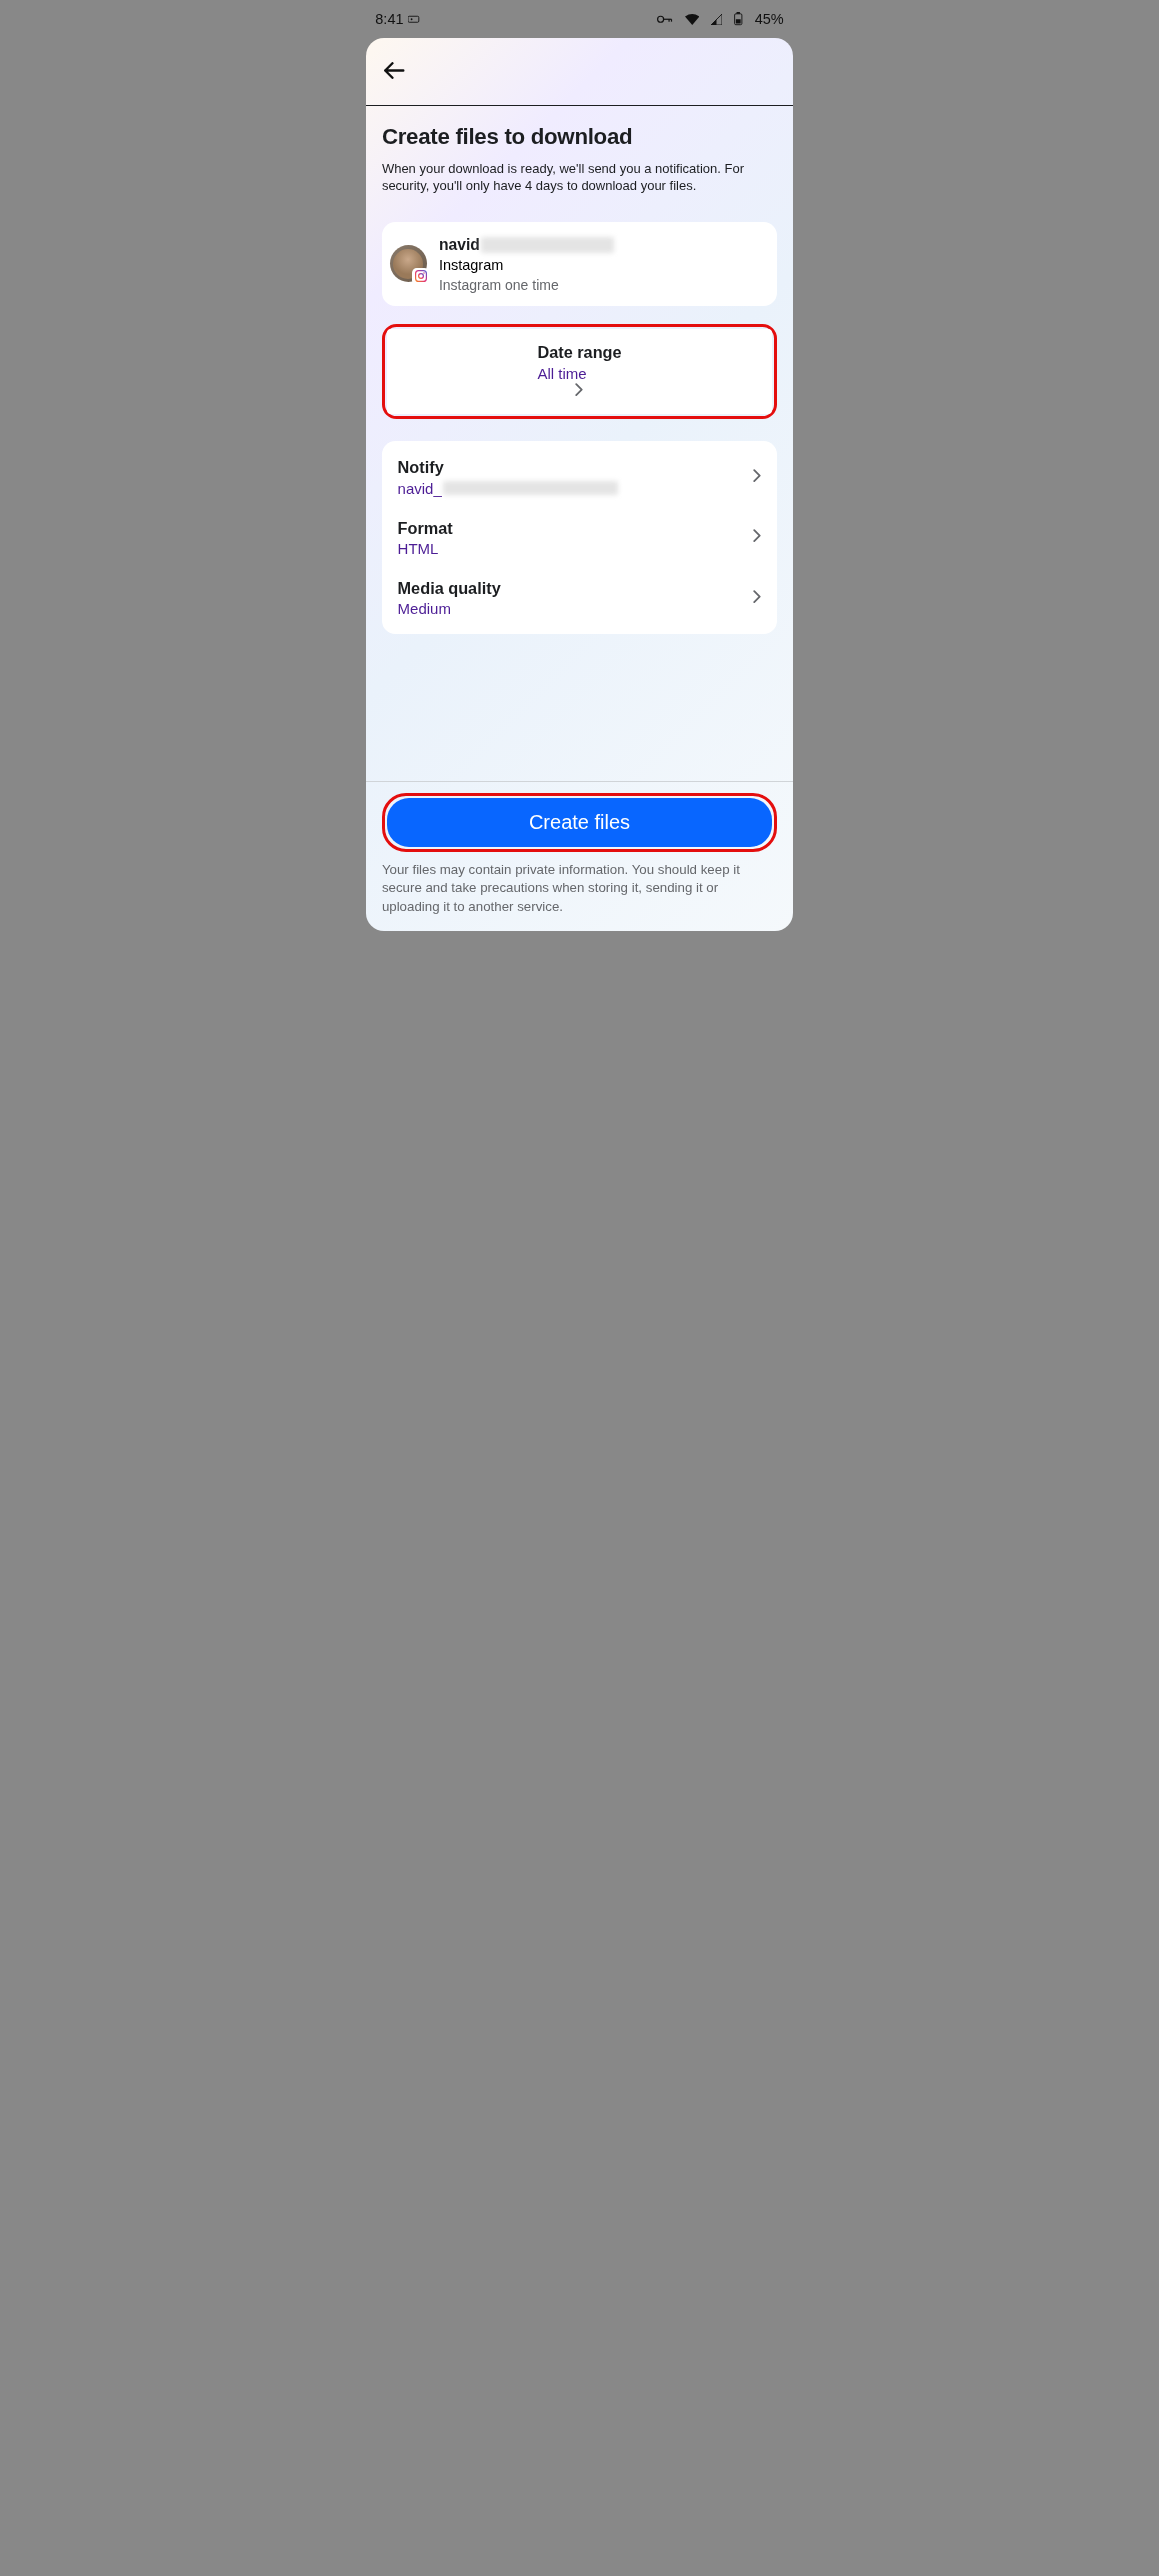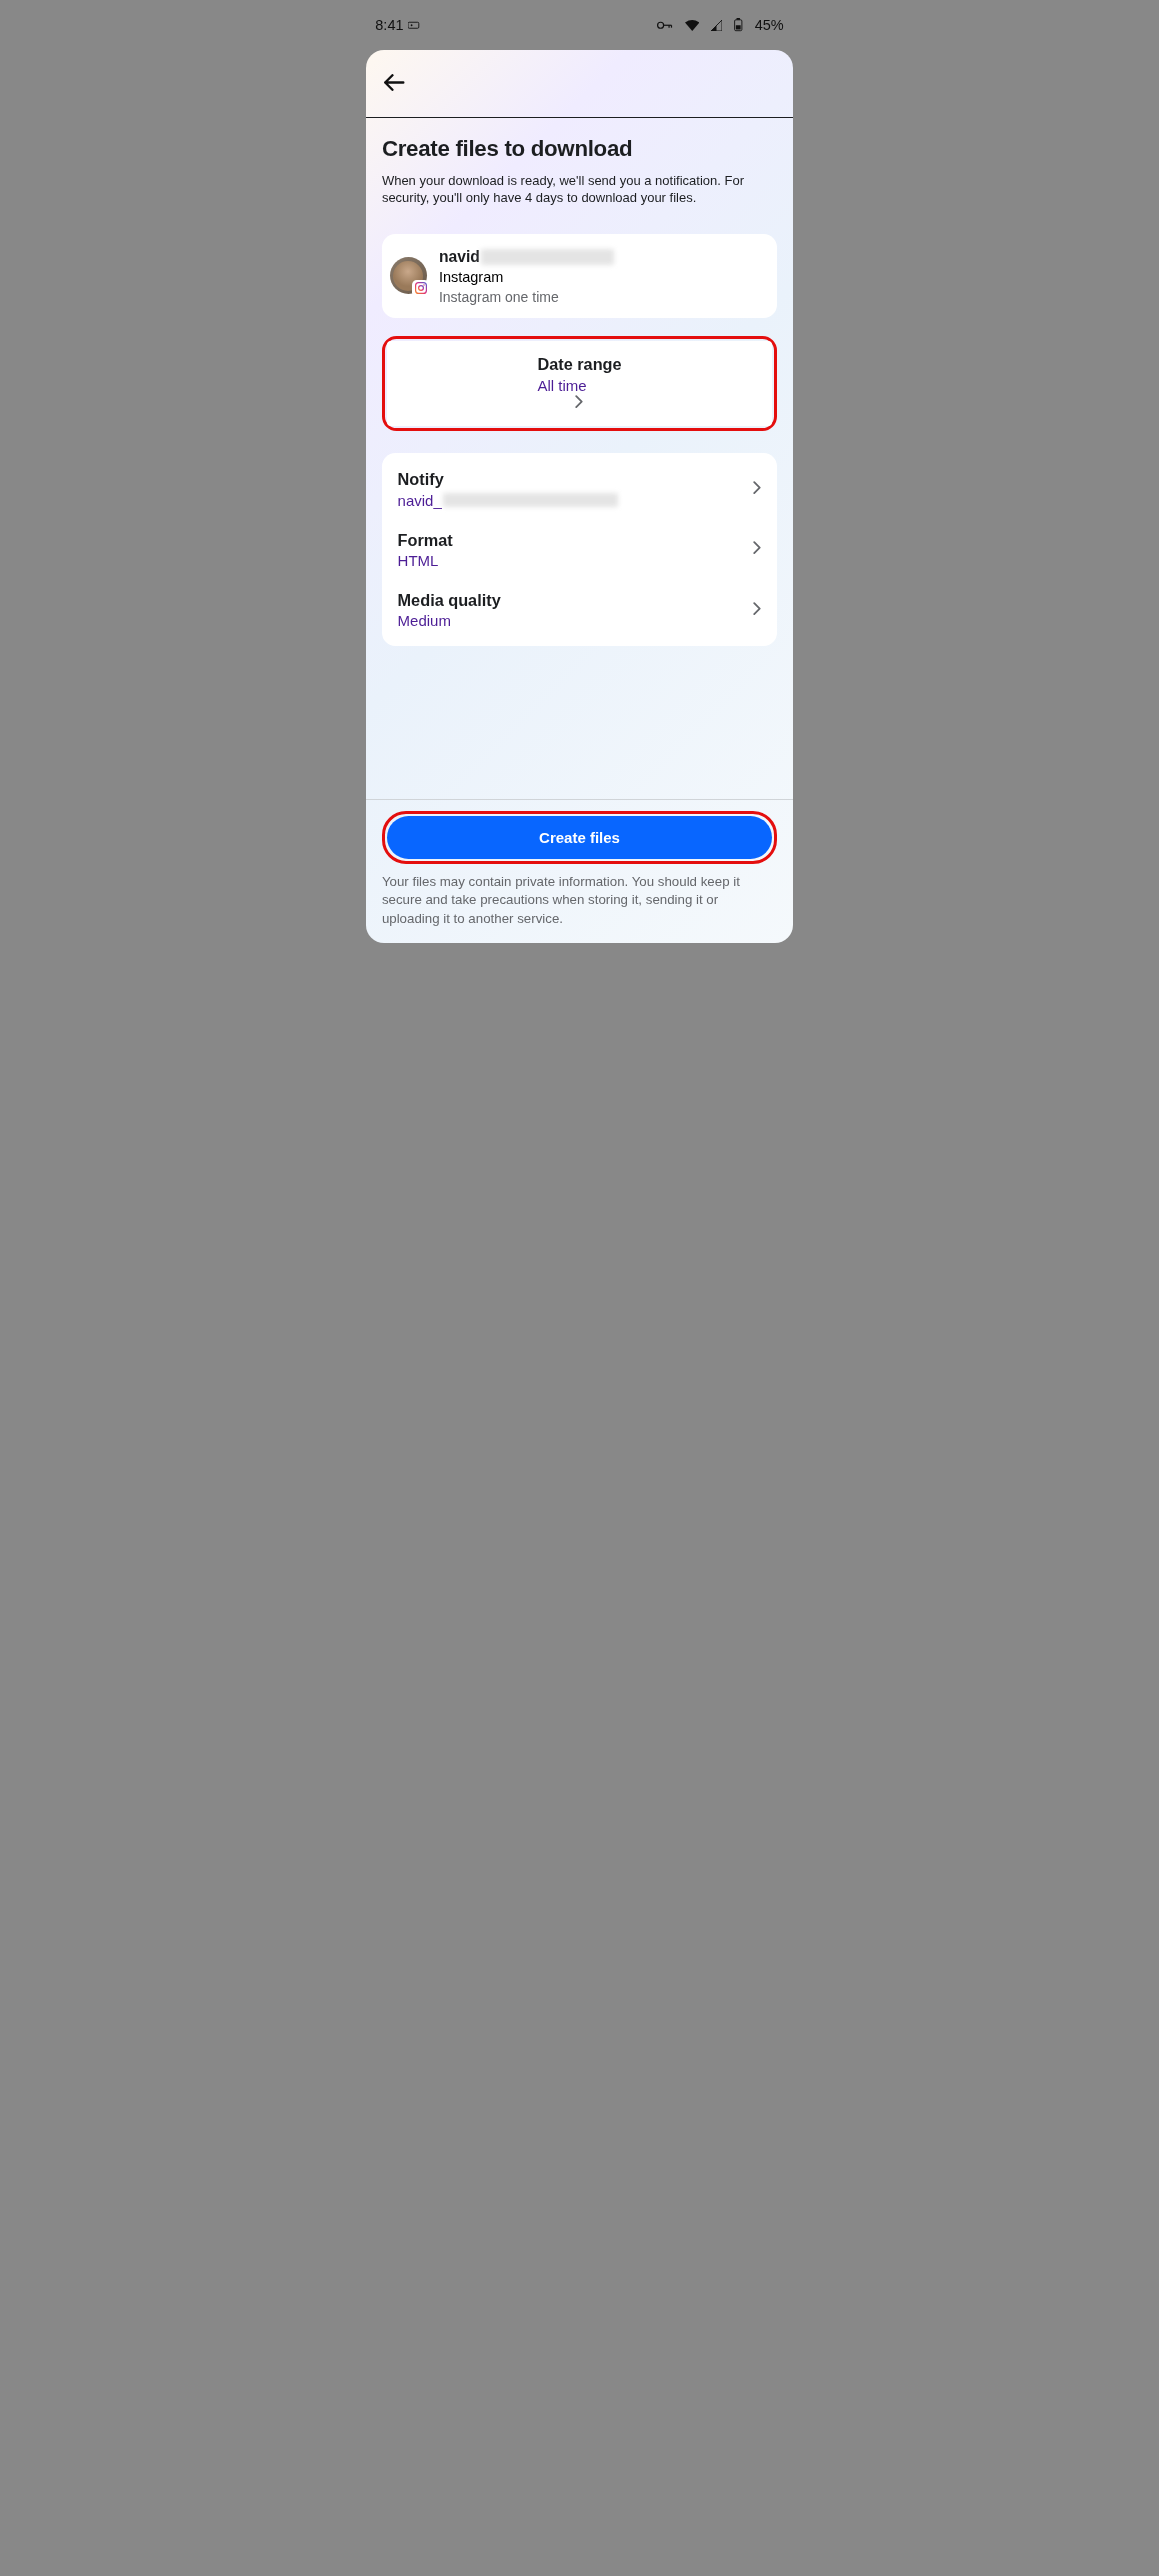--- a/index.html
+++ b/index.html
@@ -15,21 +15,21 @@
     margin: 0 auto;
   }
   
   .phone-screen {
     width: 435px;
     background: #888;
     position: relative;
   }
   
   .status-bar {
-    height: 50px;
+    height: 38px;
     display: flex;
     justify-content: space-between;
     align-items: center;
     padding: 0 13.3px;
     color: #111;
     font-size: 14.5px;
     font-weight: 500;
   }
   
   .status-left {
@@ -233,22 +233,22 @@
     margin-bottom: 8.5px;
   }
   
   .create-button {
     width: 100%;
     background: #0866ff;
     color: #fff;
     border: none;
     border-radius: 22px;
     padding: 13.3px 0;
-    font-size: 15px;
-    font-weight: 700;
+    font-size: 20px;
+    font-weight: 400;
     cursor: pointer;
   }
   
   .footer-text {
     font-size: 13.3px;
     color: #65676b;
     line-height: 1.4;
   }
   
   .notify-value {

